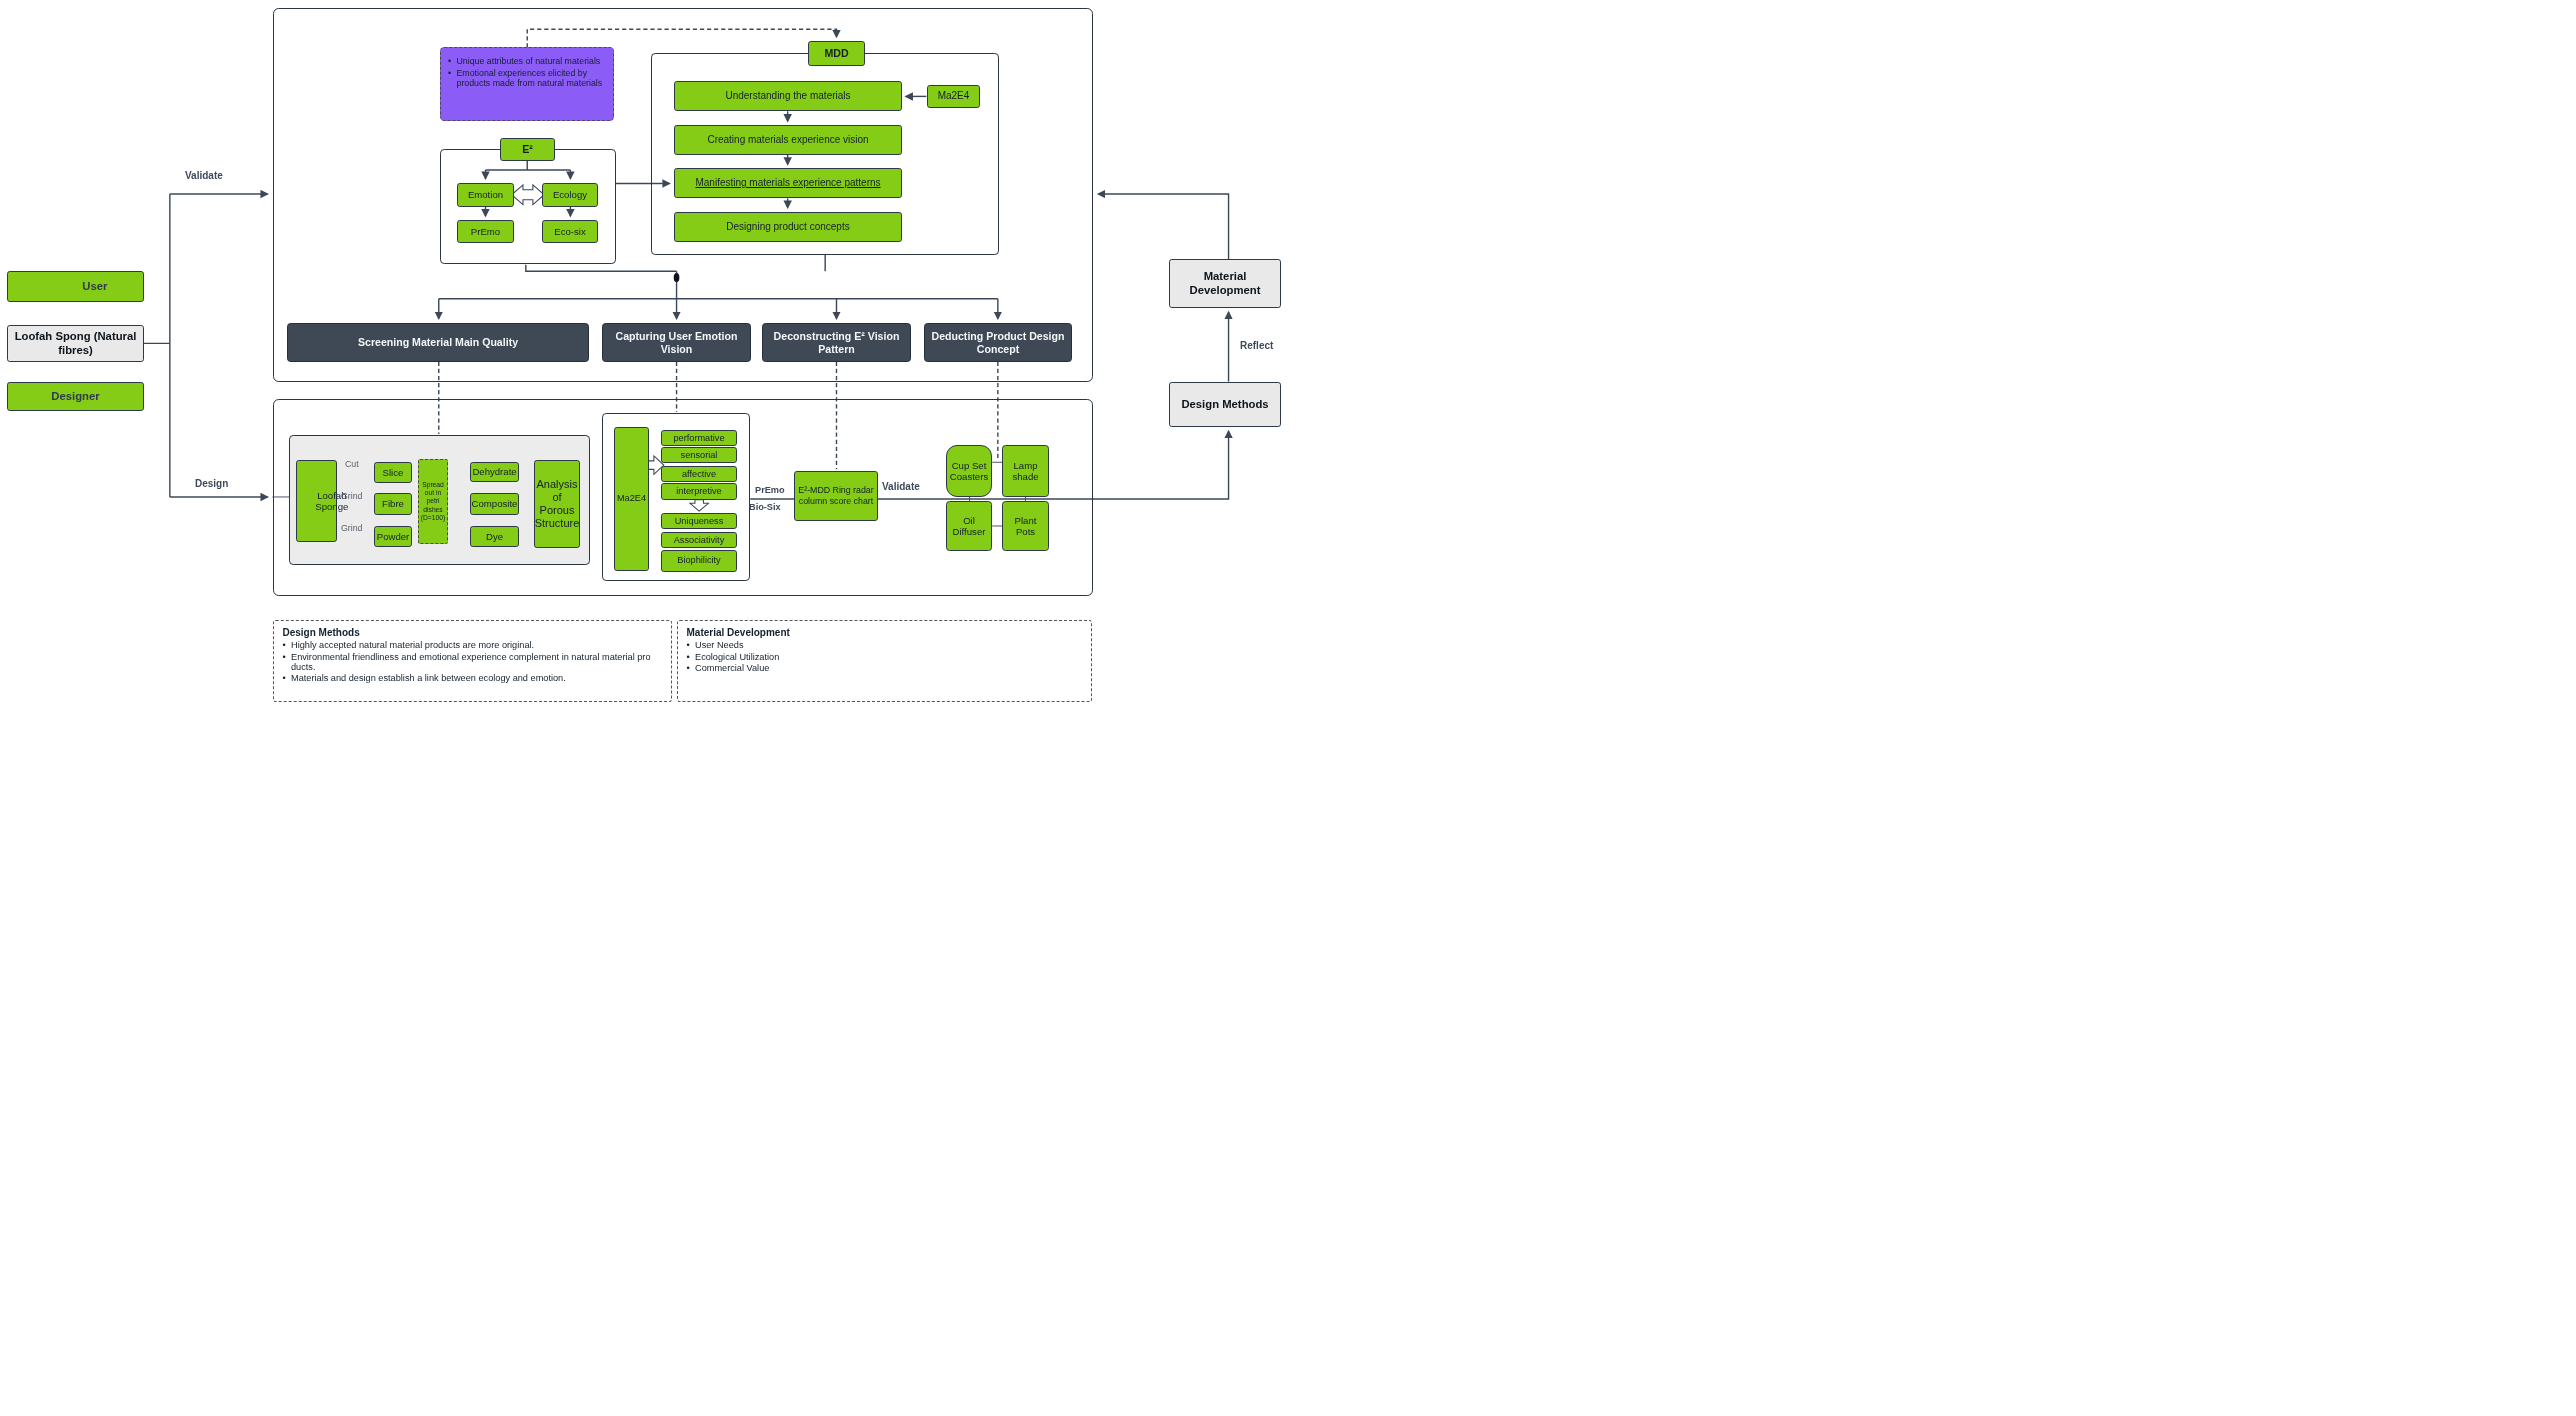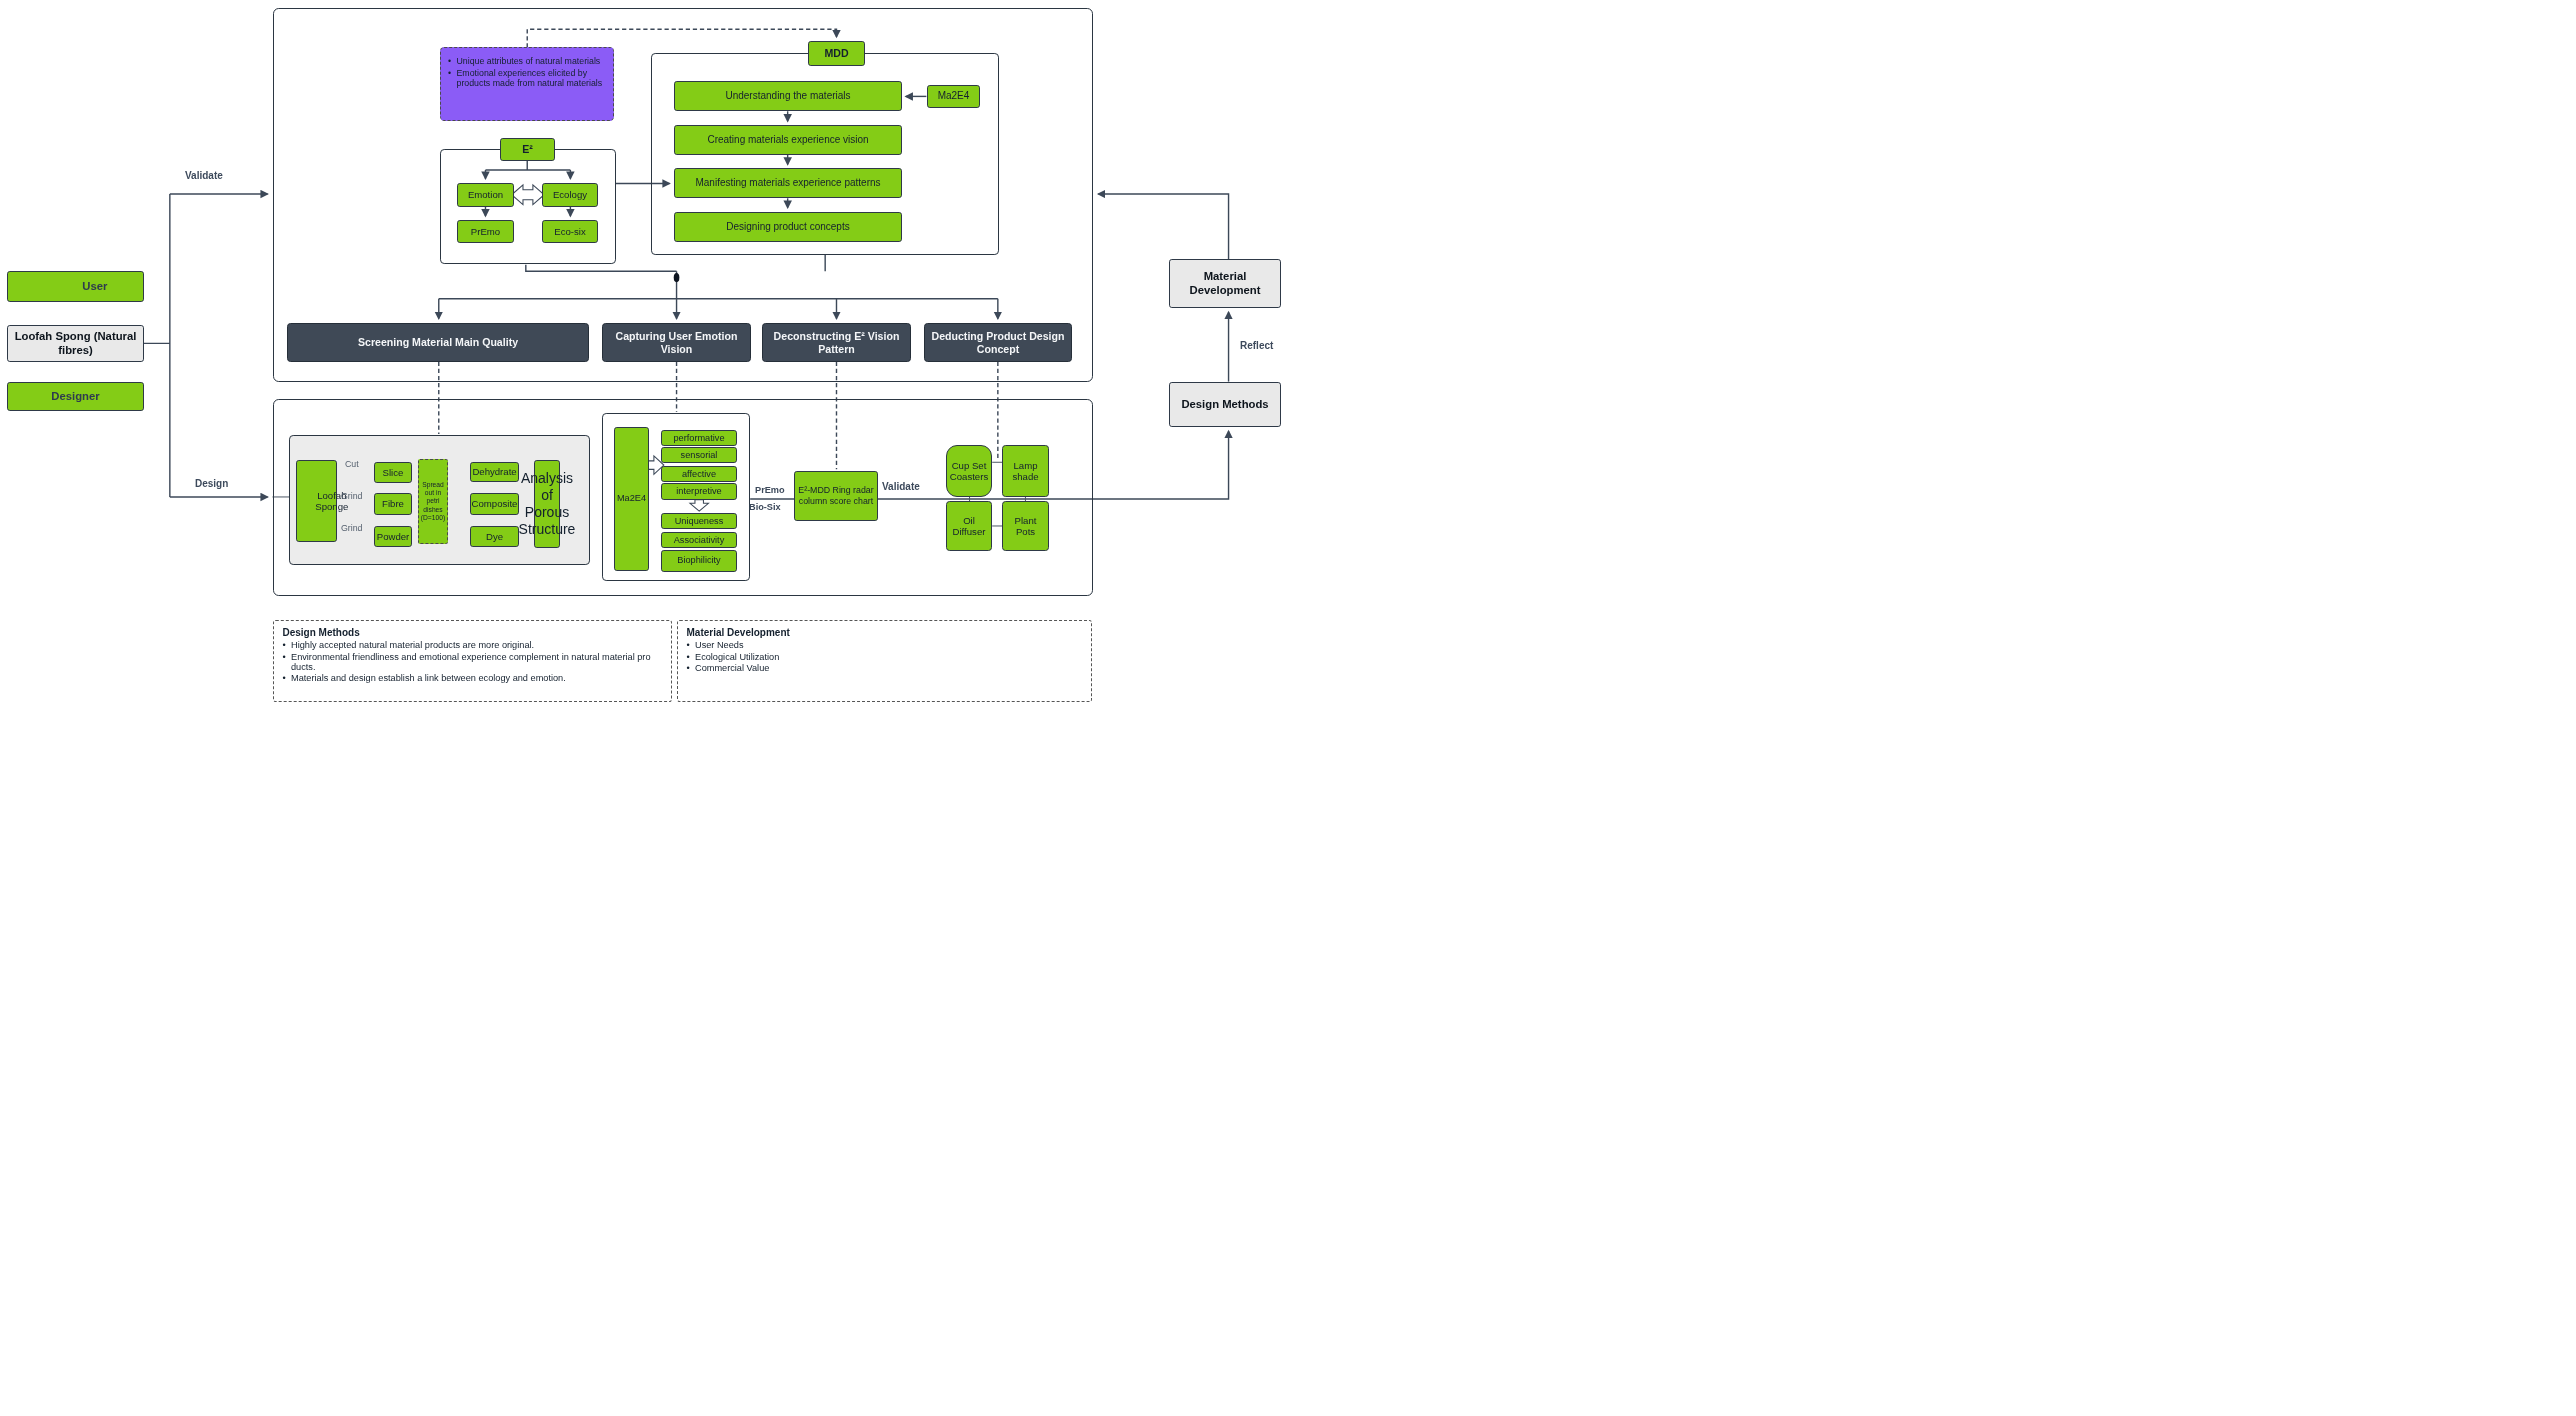--- a/index.html
+++ b/index.html
@@ -124,21 +124,21 @@
   <div class="dashednote" style="left:440px;top:47px;width:174px;height:74px;">
     <ul>
       <li>Unique attributes of natural materials</li>
       <li>Emotional experiences elicited by products made from natural materials</li>
     </ul>
   </div>
 
   <div class="node tab" style="left:808px;top:41px;width:57px;height:25px;">MDD</div>
   <div class="node" style="left:674px;top:81px;width:228px;height:30px;font-size:10px;">Understanding the materials</div>
   <div class="node" style="left:674px;top:125px;width:228px;height:30px;font-size:10px;">Creating materials experience vision</div>
-  <div class="node" style="left:674px;top:168px;width:228px;height:30px;font-size:10px;">Manifesting materials experience patterns</div>
+  <div class="node" style="left:674px;top:168px;width:228px;height:30px;font-size:10px;text-decoration:underline;">Manifesting materials experience patterns</div>
   <div class="node" style="left:674px;top:212px;width:228px;height:30px;font-size:10px;">Designing product concepts</div>
   <div class="node" style="left:927px;top:85px;width:53px;height:22.7px;font-size:10px;">Ma2E4</div>
 
   <div class="node tab" style="left:500px;top:138px;width:55px;height:22.7px;">E²</div>
   <div class="node" style="left:457px;top:183px;width:57px;height:24px;">Emotion</div>
   <div class="node" style="left:542px;top:183px;width:56px;height:24px;">Ecology</div>
   <div class="node" style="left:457px;top:220px;width:57px;height:23.4px;">PrEmo</div>
   <div class="node" style="left:542px;top:220px;width:56px;height:23.4px;">Eco-six</div>
 
   <div class="node actor" style="left:7px;top:271px;width:137px;height:31px;padding-left:40px;">User</div>
@@ -155,21 +155,21 @@
 
   <div class="panel" style="left:289px;top:435px;width:301px;height:130px;"></div>
   <div class="node" style="left:296px;top:460px;width:41px;height:82px;padding-left:32px;">Loofah Sponge</div>
   <div class="node" style="left:374px;top:462px;width:38px;height:21px;">Slice</div>
   <div class="node" style="left:374px;top:493px;width:38px;height:22px;">Fibre</div>
   <div class="node" style="left:374px;top:526px;width:38px;height:21px;">Powder</div>
   <div class="node petri" style="left:418px;top:459px;width:30px;height:85px;">Spread out in petri dishes (D=100)</div>
   <div class="node" style="left:470px;top:462px;width:49px;height:20px;">Dehydrate</div>
   <div class="node" style="left:470px;top:493px;width:49px;height:22px;">Composite</div>
   <div class="node" style="left:470px;top:526px;width:49px;height:21px;">Dye</div>
-  <div class="node" style="left:534px;top:460px;width:26px;height:88px;font-size:14px;">Analysis of Porous Structure</div>
+  <div class="node" style="left:534px;top:460px;width:46px;height:88px;font-size:11px;">Analysis of Porous Structure</div>
 
   <div class="node" style="left:614px;top:427px;width:35px;height:144px;font-size:9.2px;">Ma2E4</div>
   <div class="node stack-item" style="left:661px;top:430px;width:76px;height:16.3px;">performative</div>
   <div class="node stack-item" style="left:661px;top:447px;width:76px;height:16.3px;">sensorial</div>
   <div class="node stack-item" style="left:661px;top:466px;width:76px;height:16.3px;">affective</div>
   <div class="node stack-item" style="left:661px;top:483px;width:76px;height:17px;">interpretive</div>
   <div class="node stack-item" style="left:661px;top:513px;width:76px;height:16.3px;">Uniqueness</div>
   <div class="node stack-item" style="left:661px;top:532px;width:76px;height:16.3px;">Associativity</div>
   <div class="node stack-item" style="left:661px;top:550px;width:76px;height:22px;">Biophilicity</div>
 

